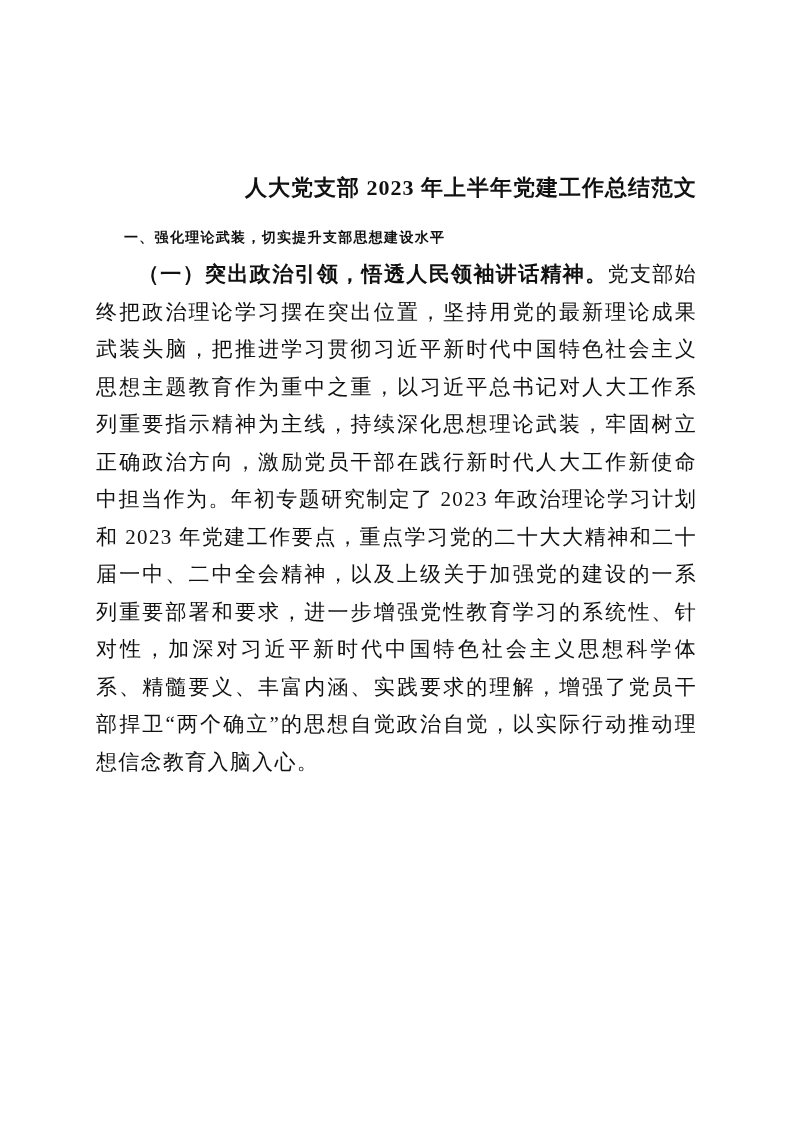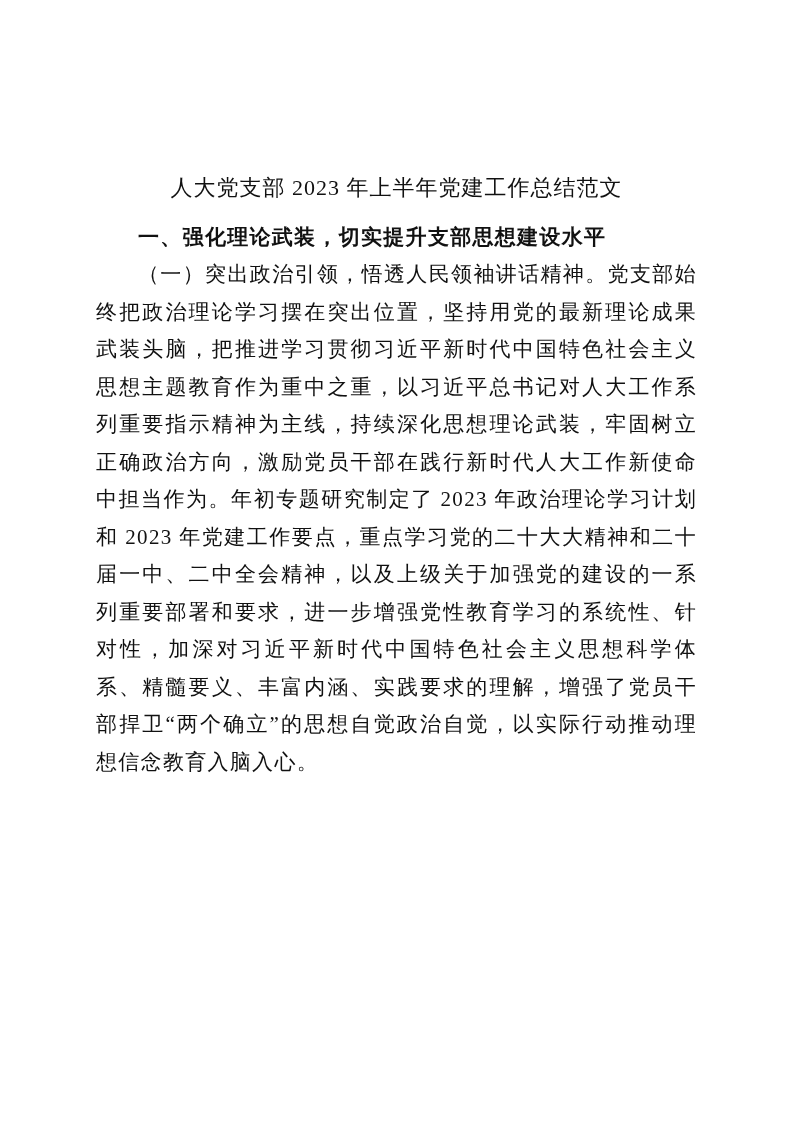--- a/index.html
+++ b/index.html
@@ -16,45 +16,45 @@
   }
   .page {
     box-sizing: border-box;
     width: 793px;
     height: 1122px;
     background: #ffffff;
     padding: 169px 96px 0 96px;
   }
   .doc-title {
     font-size: 22px;
-    font-weight: normal;
-    text-align: center;
+    font-weight: bold;
+    text-align: right;
     line-height: 37.5px;
     letter-spacing: 1px;
     margin: 0 0 12px 0;
   }
   .body-para {
     font-size: 21px;
     line-height: 37.5px;
     letter-spacing: 1.3px;
     text-align: justify;
     text-indent: 2em;
     margin: 0;
   }
   .section-heading {
-    font-size: 21px;
+    font-size: 14px;
     font-weight: bold;
     line-height: 37.5px;
     letter-spacing: 1.3px;
     text-align: justify;
     text-indent: 2em;
     margin: 0;
   }
   .lead {
-    font-weight: normal;
+    font-weight: bold;
   }
 </style>
 </head>
 <body>
 
 <div class="page">
   <h1 class="doc-title">人大党支部 2023 年上半年党建工作总结范文</h1>
 
 
   <h2 class="section-heading">一、强化理论武装，切实提升支部思想建设水平</h2>

